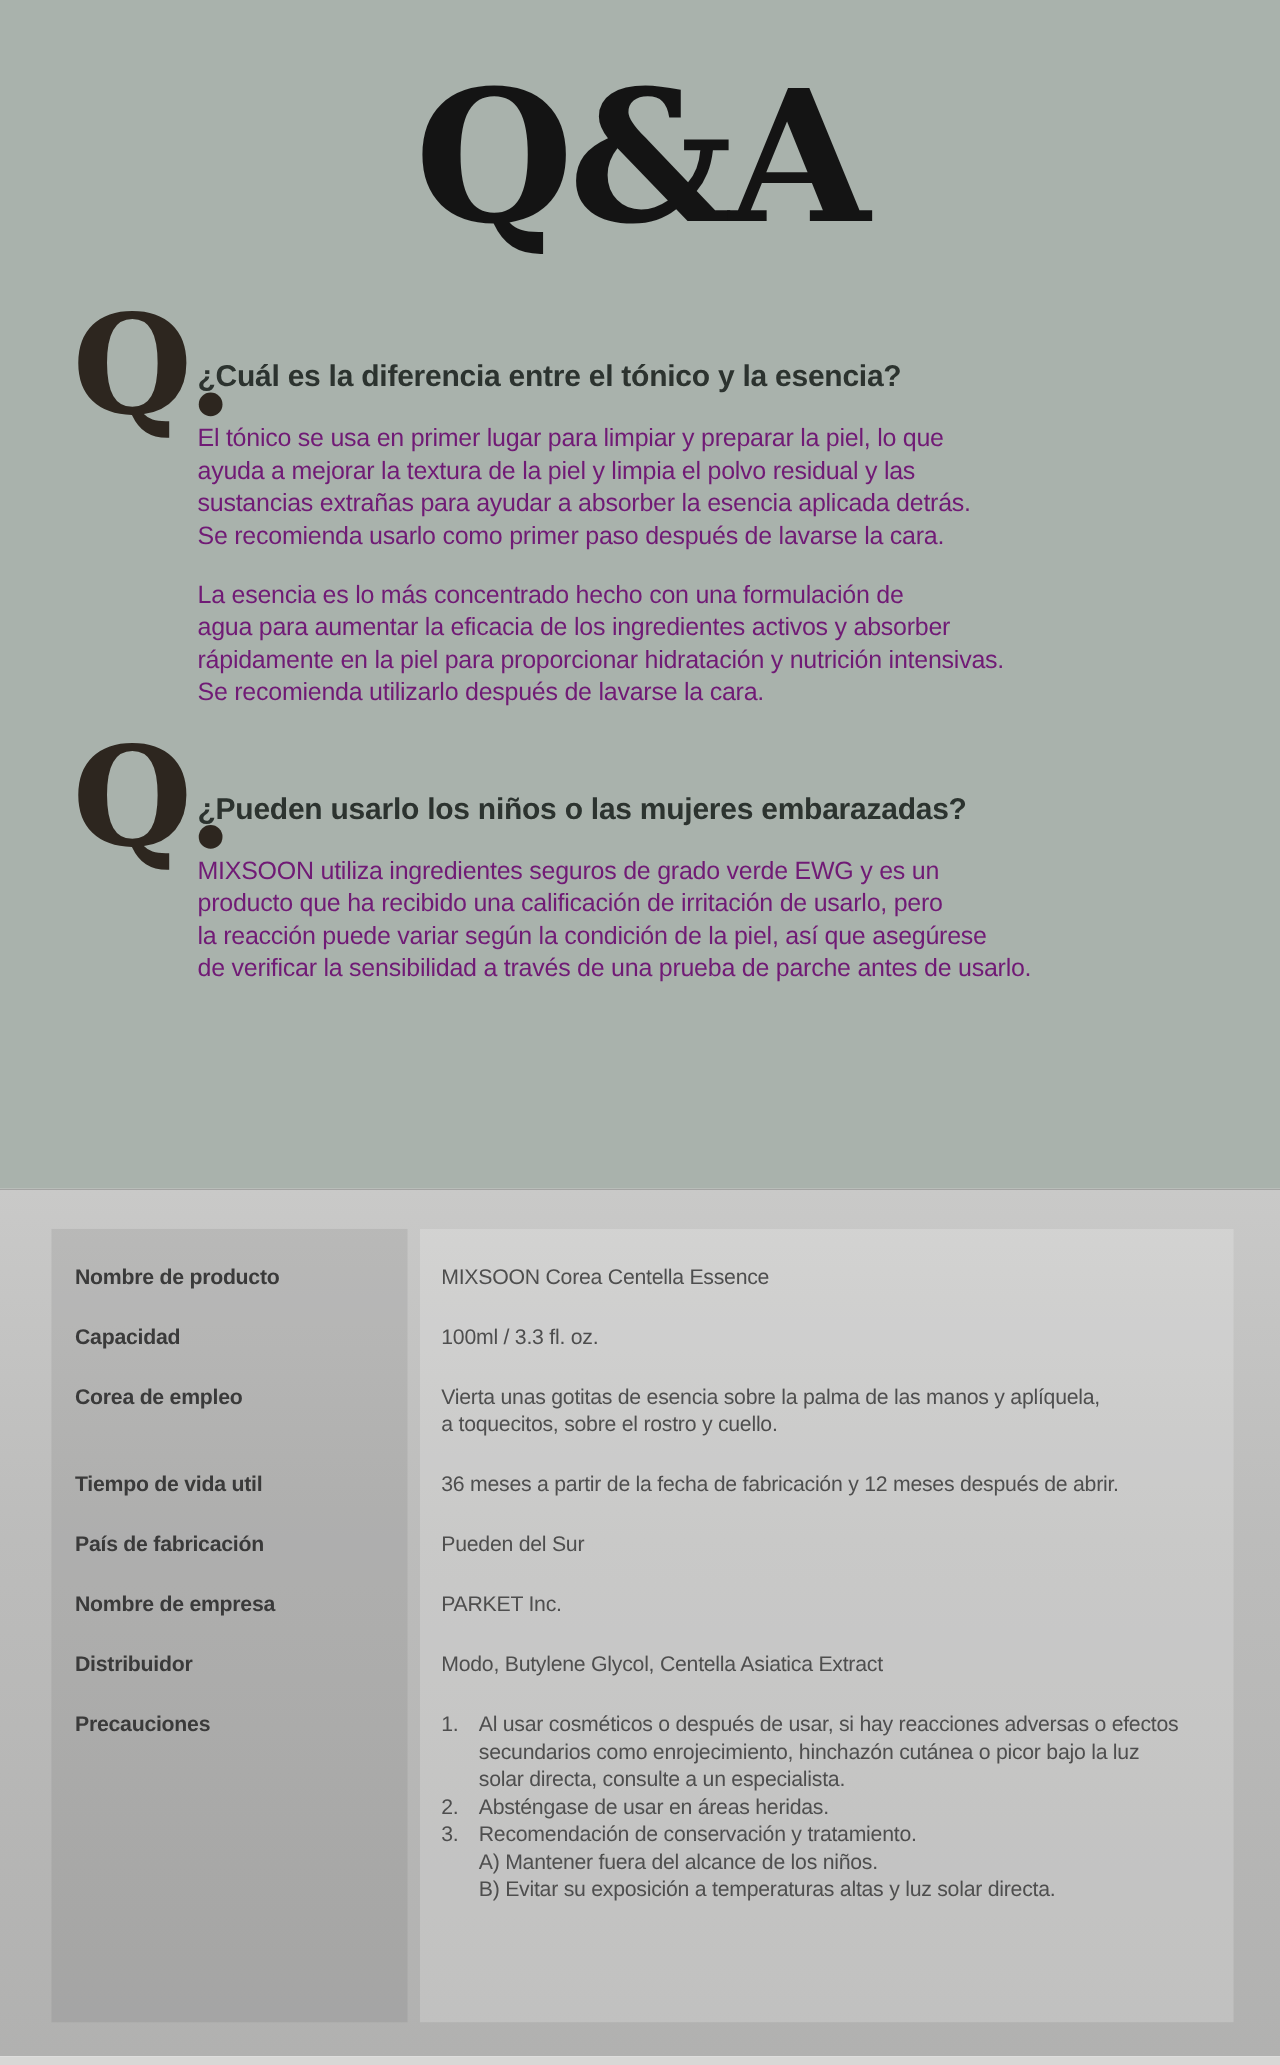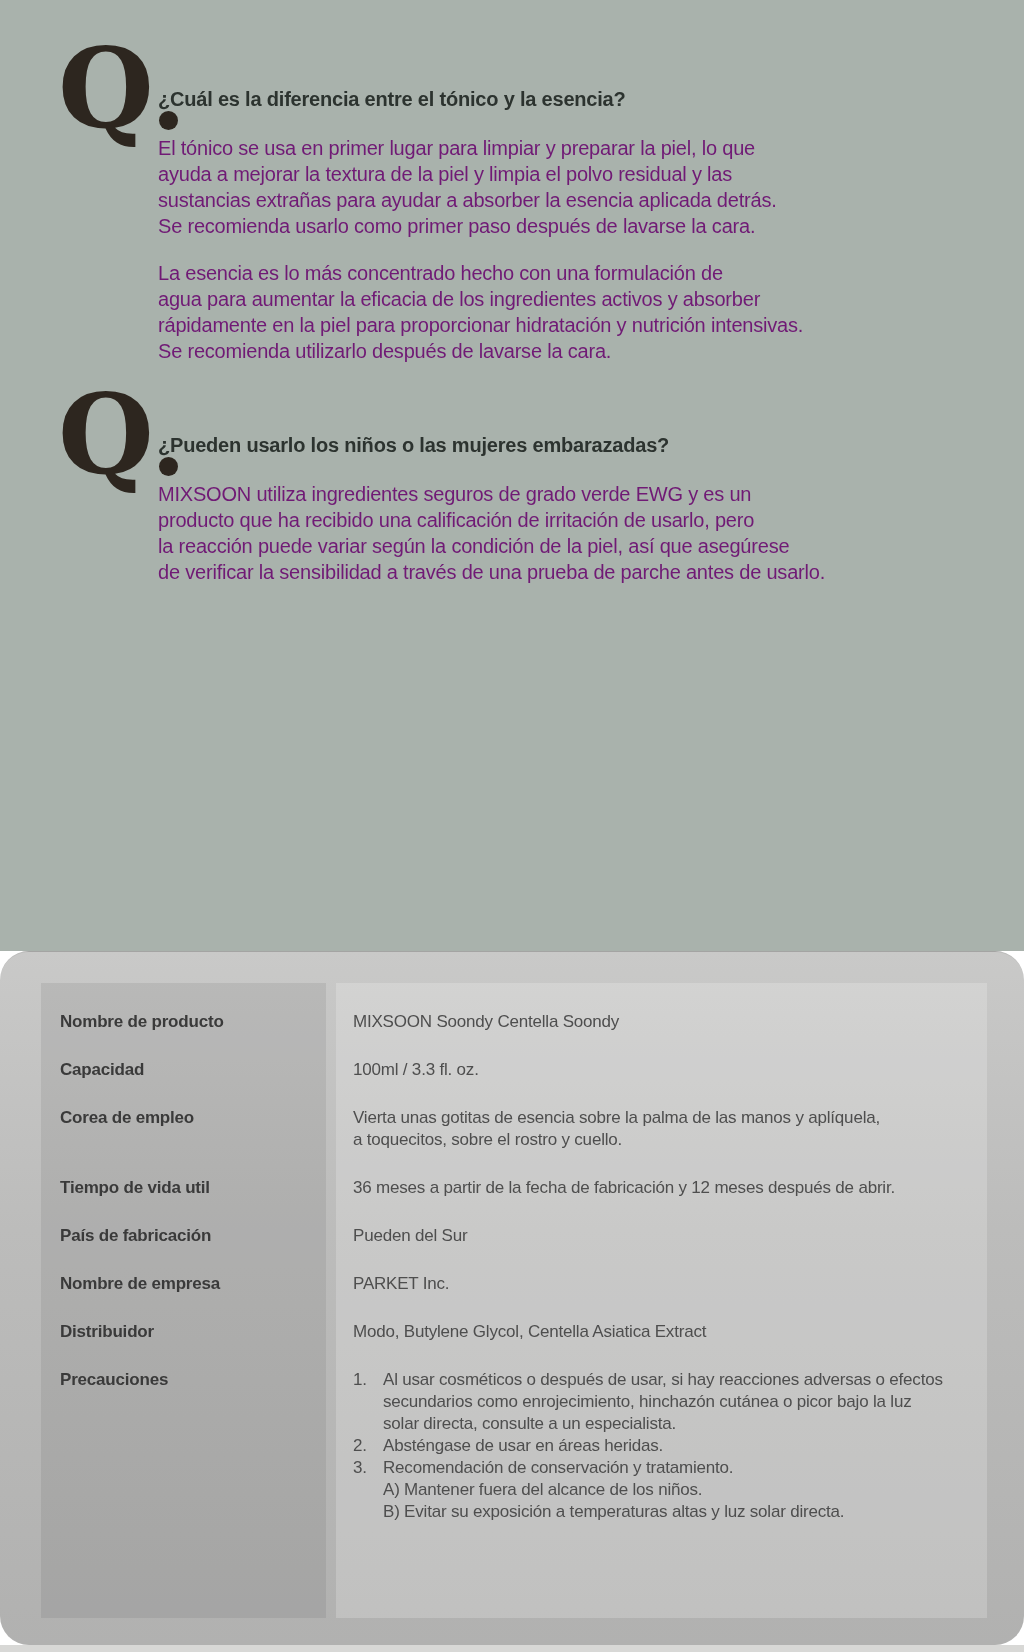--- a/index.html
+++ b/index.html
@@ -51,21 +51,21 @@
     right: -24px;
     bottom: 14px;
     width: 19px;
     height: 19px;
     border-radius: 50%;
     background: #2d261f;
   }
   .question {
     margin: 0;
     padding-top: 40px;
-    font-size: 20px;
+    font-size: 24px;
     line-height: 30px;
     font-weight: 700;
     letter-spacing: -0.2px;
     color: #2c332f;
   }
   .answer {
     margin: 21px 0 0 0;
     font-size: 20px;
     line-height: 26px;
     letter-spacing: -0.2px;
@@ -74,21 +74,20 @@
   }
 
   
   .section-gray {
     position: relative;
     width: 100%;
     height: 694px;
     background: linear-gradient(180deg, #c9c9c8 0%, #bcbcbb 40%, #b1b1b0 100%);
     border-top: 1px solid rgba(0,0,0,0.07);
     box-sizing: border-box;
-    border-radius: 29px;
   }
   .info-wrap {
     position: relative;
     margin: 31px 0 0 41px;
     width: 946px;
     height: 635px;
     overflow: hidden;
   }
   .bg-left {
     position: absolute; left: 0; top: 0; bottom: 0; width: 285px;
@@ -134,20 +133,21 @@
     height: 7px;
     background: #d8d8d6;
   }
 </style>
 </head>
 <body>
 
 <div class="page">
 
   <div class="section-green">
+    <h1 class="qa-title">Q&amp;A</h1>
 
     <div class="qa-block first">
       <span class="q-mark"><span>Q</span><span class="q-dot"></span></span>
       <h2 class="question">¿Cuál es la diferencia entre el tónico y la esencia?</h2>
       <p class="answer">El tónico se usa en primer lugar para limpiar y preparar la piel, lo que
 ayuda a mejorar la textura de la piel y limpia el polvo residual y las
 sustancias extrañas para ayudar a absorber la esencia aplicada detrás.
 Se recomienda usarlo como primer paso después de lavarse la cara.</p>
       <p class="answer">La esencia es lo más concentrado hecho con una formulación de
 agua para aumentar la eficacia de los ingredientes activos y absorber
@@ -165,21 +165,21 @@
     </div>
   </div>
 
   <div class="section-gray">
     <div class="info-wrap">
       <div class="bg-left"></div>
       <div class="bg-right"></div>
       <div class="rows" id="info-rows">
           <div class="info-row">
             <div class="row-label">Nombre de producto</div>
-            <div class="row-value">MIXSOON Soondy Centella Soondy</div>
+            <div class="row-value">MIXSOON Corea Centella Essence</div>
           </div>
           <div class="info-row">
             <div class="row-label">Capacidad</div>
             <div class="row-value">100ml / 3.3 fl. oz.</div>
           </div>
           <div class="info-row">
             <div class="row-label">Corea de empleo</div>
             <div class="row-value">Vierta unas gotitas de esencia sobre la palma de las manos y aplíquela,
 a toquecitos, sobre el rostro y cuello.</div>
           </div>

